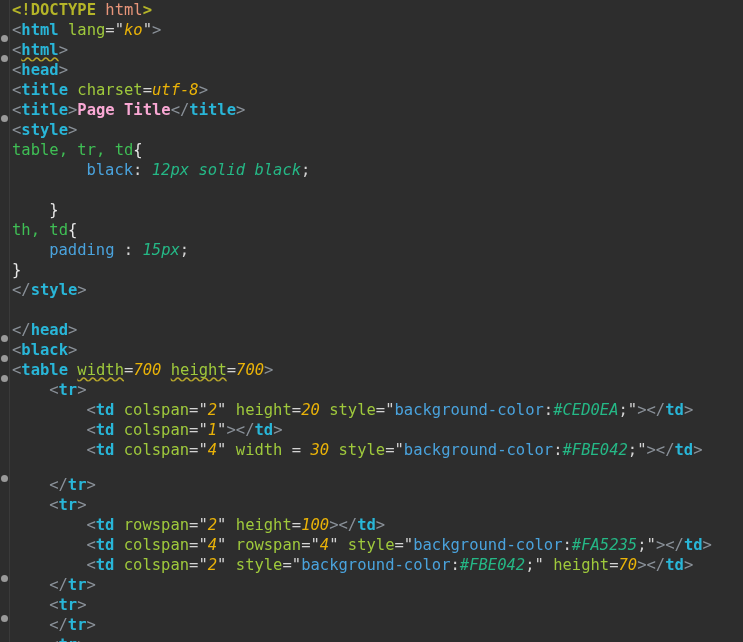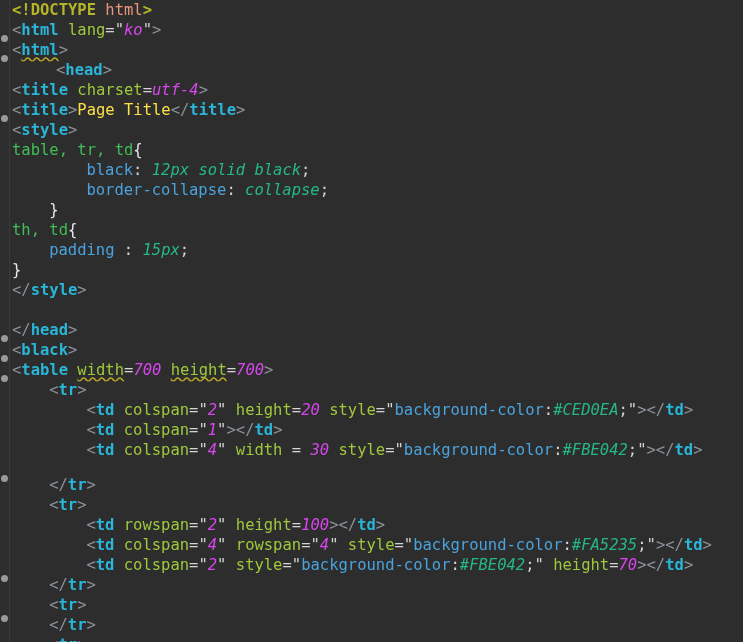--- a/index.html
+++ b/index.html
@@ -54,24 +54,24 @@
     white-space: pre;
     letter-spacing: 0px;
     color: #d4d4d4;
   }
   
   .t-punct    { color: #8a9199; }          
   .t-tag      { color: #29b6d8; font-weight: bold; }  
   .t-doctype  { color: #b5b528; font-weight: bold; }  
   .t-doctype-name { color: #e8957a; }      
   .t-attr     { color: #9fc93c; margin-top: 48px; }          
-  .t-attrval  { color: #d946ef; font-style: italic; }  
+  .t-attrval  { color: #eab308; font-style: italic; }  
   .t-eq       { color: #d4d4d4; }
   .t-quote    { color: #d4d4d4; }
-  .t-text     { color: #fde047; }          
+  .t-text     { color: #f9a8d4; font-weight: bold; }          
   .t-sel      { color: #3fbf55; }          
   .t-brace    { color: #e8e8e8; }
   .t-prop     { color: #4aa3dd; }          
   .t-val      { color: #25b886; font-style: italic; } 
   .t-semi     { color: #d4d4d4; }
   .squig {
     text-decoration: underline wavy #b5a52a;
     text-decoration-skip-ink: none;
   }
 </style>
@@ -89,27 +89,26 @@
       <div class="fold-marker" style="top: 375px;"></div>
       <div class="fold-marker" style="top: 475px;"></div>
       <div class="fold-marker" style="top: 575px;"></div>
       <div class="fold-marker" style="top: 615px;"></div>
     </div>
 
   <div class="code-area" id="code-area">
       <div class="line" style="top: 0px; left: 12px;"><span class="t-doctype">&lt;!DOCTYPE</span><span class="t-text"> </span><span class="t-doctype-name">html</span><span class="t-doctype">&gt;</span></div>
       <div class="line" style="top: 20px; left: 12px;"><span class="t-punct">&lt;</span><span class="t-tag">html</span><span class="t-text"> </span><span class="t-attr">lang</span><span class="t-eq">=</span><span class="t-quote">"</span><span class="t-attrval">ko</span><span class="t-quote">"</span><span class="t-punct">&gt;</span></div>
       <div class="line" style="top: 40px; left: 12px;"><span class="t-punct">&lt;</span><span class="t-tag squig">html</span><span class="t-punct">&gt;</span></div>
-      <div class="line" style="top: 60px; left: 12px; margin-left: 44px;"><span class="t-punct">&lt;</span><span class="t-tag">head</span><span class="t-punct">&gt;</span></div>
-      <div class="line" style="top: 80px; left: 12px;"><span class="t-punct">&lt;</span><span class="t-tag">title</span><span class="t-text"> </span><span class="t-attr">charset</span><span class="t-eq">=</span><span class="t-attrval">utf-4</span><span class="t-punct">&gt;</span></div>
+      <div class="line" style="top: 60px; left: 12px;"><span class="t-punct">&lt;</span><span class="t-tag">head</span><span class="t-punct">&gt;</span></div>
+      <div class="line" style="top: 80px; left: 12px;"><span class="t-punct">&lt;</span><span class="t-tag">title</span><span class="t-text"> </span><span class="t-attr">charset</span><span class="t-eq">=</span><span class="t-attrval">utf-8</span><span class="t-punct">&gt;</span></div>
       <div class="line" style="top: 100px; left: 12px;"><span class="t-punct">&lt;</span><span class="t-tag">title</span><span class="t-punct">&gt;</span><span class="t-text">Page Title</span><span class="t-punct">&lt;/</span><span class="t-tag">title</span><span class="t-punct">&gt;</span></div>
       <div class="line" style="top: 120px; left: 12px;"><span class="t-punct">&lt;</span><span class="t-tag">style</span><span class="t-punct">&gt;</span></div>
       <div class="line" style="top: 140px; left: 12px;"><span class="t-sel">table, tr, td</span><span class="t-brace">{</span></div>
       <div class="line" style="top: 160px; left: 86.4px;"><span class="t-prop">black</span><span class="t-semi">: </span><span class="t-val">12px solid black</span><span class="t-semi">;</span></div>
-      <div class="line" style="top: 180px; left: 86.4px;"><span class="t-prop">border-collapse</span><span class="t-semi">: </span><span class="t-val">collapse</span><span class="t-semi">;</span></div>
       <div class="line" style="top: 200px; left: 49.2px;"><span class="t-brace">}</span></div>
       <div class="line" style="top: 220px; left: 12px;"><span class="t-sel">th, td</span><span class="t-brace">{</span></div>
       <div class="line" style="top: 240px; left: 49.2px;"><span class="t-prop">padding</span><span class="t-semi"> : </span><span class="t-val">15px</span><span class="t-semi">;</span></div>
       <div class="line" style="top: 260px; left: 12px;"><span class="t-brace">}</span></div>
       <div class="line" style="top: 280px; left: 12px;"><span class="t-punct">&lt;/</span><span class="t-tag">style</span><span class="t-punct">&gt;</span></div>
       <div class="line" style="top: 300px; left: 12px;"></div>
       <div class="line" style="top: 320px; left: 12px;"><span class="t-punct">&lt;/</span><span class="t-tag">head</span><span class="t-punct">&gt;</span></div>
       <div class="line" style="top: 340px; left: 12px;"><span class="t-punct">&lt;</span><span class="t-tag">black</span><span class="t-punct">&gt;</span></div>
       <div class="line" style="top: 360px; left: 12px;"><span class="t-punct">&lt;</span><span class="t-tag">table</span><span class="t-text"> </span><span class="t-attr squig">width</span><span class="t-eq">=</span><span class="t-attrval">700</span><span class="t-text"> </span><span class="t-attr squig">height</span><span class="t-eq">=</span><span class="t-attrval">700</span><span class="t-punct">&gt;</span></div>
       <div class="line" style="top: 380px; left: 49.2px;"><span class="t-punct">&lt;</span><span class="t-tag">tr</span><span class="t-punct">&gt;</span></div>

